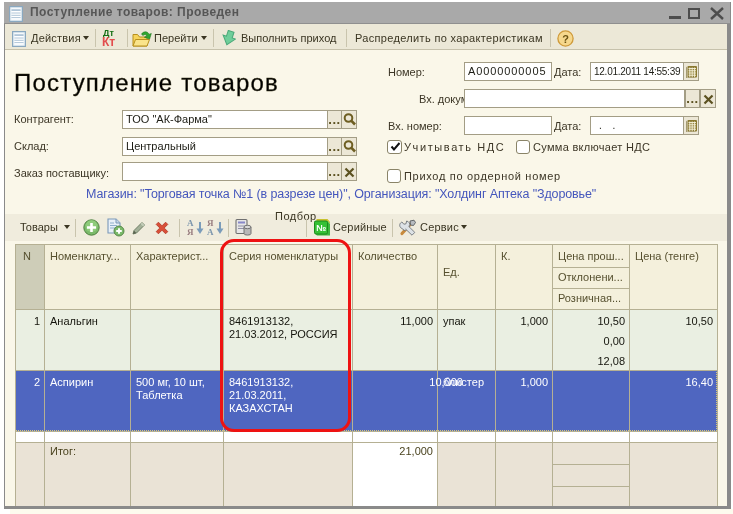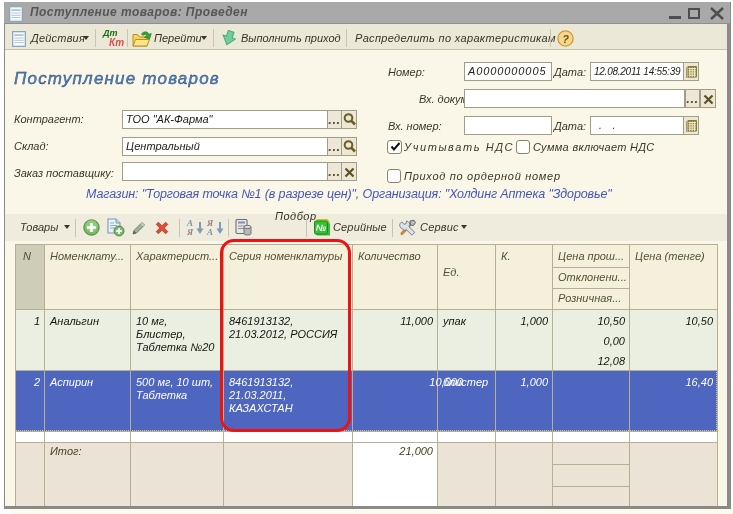--- a/index.html
+++ b/index.html
@@ -1,17 +1,17 @@
 <!DOCTYPE html>
 <html><head>
 <meta charset="utf-8">
 <style>
   * { margin:0; padding:0; box-sizing:border-box; }
   html,body { width:733px; height:514px; background:#ffffff; font-family:"Liberation Sans",sans-serif; overflow:hidden; }
-  #page { position:relative; width:709px; height:514px;font-style:italic; }
+  #page { position:relative; width:709px; height:514px; }
   .abs { position:absolute; }
   .lbl { font-size:11px; color:#3c3626; white-space:nowrap; }
   .inp { position:absolute; background:#ffffff; border:1px solid #a39d85; height:19px; font-size:11px; color:#1c1c14; line-height:17px; padding:0 3px; white-space:nowrap; }
   .btn { position:absolute; background:#ece7d6; border:1px solid #a39d85; height:19px; text-align:center; }
   .vline { position:absolute; width:1px; background:#b5b093; }
   .hline { position:absolute; height:1px; background:#b5b093; }
   .sep { position:absolute; width:1px; height:18px; background:#c9c4ad; }
   .tbtxt { font-size:11px; color:#3a3522; white-space:nowrap; }
   .cell { position:absolute; font-size:11px; color:#15150d; line-height:13px; }
   .hdr { position:absolute; font-size:11px; color:#56502f; white-space:nowrap; }
@@ -44,21 +44,21 @@
   <svg class="abs" style="left:12px; top:31px;" width="14" height="16" viewBox="0 0 14 16">
     <rect x="0.6" y="0.6" width="12.8" height="14.8" fill="#e8f0f6" stroke="#8aa8c0" stroke-width="1.2"></rect>
     <rect x="2.4" y="2.4" width="9.2" height="11.2" fill="#ffffff"></rect>
     <rect x="2.4" y="3.2" width="9.2" height="1.8" fill="#b0c5d8"></rect>
     <path d="M2.4,7 h9.2 M2.4,9.3 h9.2 M2.4,11.6 h9.2" stroke="#b0c5d8" stroke-width="1"></path>
   </svg>
   <div class="abs tbtxt" style="left:31px; top:32px; letter-spacing:0.2px;">Действия</div>
   <div class="abs" style="left:83px; top:36px; width:0; height:0; border-left:3.5px solid transparent; border-right:3.5px solid transparent; border-top:4px solid #3a3522;"></div>
   <div class="sep" style="left:95px; top:29px;"></div>
   <div class="abs" style="left:103px; top:29px; font-size:9px; font-weight:bold; color:#157015; line-height:9px;">Дт</div>
-  <div class="abs" style="left:109px; top:38px; font-size:10px; font-weight:bold; color:#e24d4d; line-height:9px;">Кт</div>
+  <div class="abs" style="left:102px; top:38px; font-size:12px; font-weight:bold; color:#e24d4d; line-height:9px;">Кт</div>
   <div class="sep" style="left:127px; top:29px;"></div>
   <svg class="abs" style="left:132px; top:30px;" width="20" height="18" viewBox="0 0 20 18">
     <path d="M1,4.5 L1,16 L15,16 L15,7 L7.5,7 L5.5,4.5 Z" fill="#f6d45c" stroke="#b8901e" stroke-width="1"></path>
     <path d="M1,16 L3.5,9.5 L17.5,9.5 L15,16 Z" fill="#fae48c" stroke="#b8901e" stroke-width="1"></path>
     <path d="M9.5,4.2 C11.5,0.8 16,1.2 17,4.4 L19.3,3.5 L17.6,9 L12.4,7.2 L14.8,6 C14,4 12,4.2 11.2,5.6 Z" fill="#2fa62f" stroke="#1d741d" stroke-width="0.6"></path>
   </svg>
   <div class="abs tbtxt" style="left:154px; top:32px;">Перейти</div>
   <div class="abs" style="left:201px; top:36px; width:0; height:0; border-left:3.5px solid transparent; border-right:3.5px solid transparent; border-top:4px solid #3a3522;"></div>
   <div class="sep" style="left:213px; top:29px;"></div>
   <svg class="abs" style="left:221px; top:30px;" width="15" height="16" viewBox="0 0 15 16">
@@ -66,21 +66,21 @@
   </svg>
   <div class="abs tbtxt" style="left:241px; top:32px;">Выполнить приход</div>
   <div class="abs sep" style="left:346px; top:29px;"></div>
   <div class="abs tbtxt" style="left:355px; top:32px; letter-spacing:0.33px;">Распределить по характеристикам</div>
   <div class="abs sep" style="left:550px; top:29px;"></div>
   <svg class="abs" style="left:557px; top:30px;" width="17" height="17" viewBox="0 0 17 17">
     <circle cx="8.5" cy="8.5" r="7.6" fill="#f6d88d" stroke="#cf9a39" stroke-width="1.3"></circle>
     <text x="8.5" y="12.5" font-size="11" font-weight="bold" fill="#6a5212" text-anchor="middle" font-family="Liberation Sans,sans-serif">?</text>
   </svg>
 
-  <div class="abs" style="left:14px; top:69px; font-size:17px; letter-spacing:1.2px; color:#3b82f6; -webkit-text-stroke:0.35px #373317;">Поступление товаров</div>
+  <div class="abs" style="left:14px; top:69px; font-size:24px; letter-spacing:1.2px; color:#000000; -webkit-text-stroke:0.35px #373317;">Поступление товаров</div>
 
   <div class="abs lbl" style="left:14px; top:113px;">Контрагент:</div>
   <div class="inp" style="left:122px; top:110px; width:206px;">ТОО "АК-Фарма"</div>
   <div class="btn" style="left:327px; top:110px; width:15px; font-size:13px; font-weight:bold; color:#5c5120; line-height:17px; letter-spacing:0.5px;">...</div>
   <div class="btn" style="left:341px; top:110px; width:16px;"><svg width="13" height="14" viewBox="0 0 13 14" style="margin-top:2px;">
         <circle cx="5.5" cy="5" r="3.8" fill="none" stroke="#6e5e22" stroke-width="2"></circle>
         <path d="M8.2,7.7 L12,11.5" stroke="#6e5e22" stroke-width="2.6"></path>
       </svg></div>
 
   <div class="abs lbl" style="left:14px; top:140px;">Склад:</div>
@@ -94,21 +94,21 @@
   <div class="abs lbl" style="left:14px; top:167px;">Заказ поставщику:</div>
   <div class="inp" style="left:122px; top:162px; width:206px;"></div>
   <div class="btn" style="left:327px; top:162px; width:15px; font-size:13px; font-weight:bold; color:#5c5120; line-height:17px; letter-spacing:0.5px;">...</div>
   <div class="btn" style="left:341px; top:162px; width:16px;"><svg width="11" height="11" viewBox="0 0 11 11" style="margin-top:4px;">
         <path d="M1.5,1.5 L9.5,9.5 M9.5,1.5 L1.5,9.5" stroke="#5c5120" stroke-width="2.2"></path>
       </svg></div>
 
   <div class="abs lbl" style="left:388px; top:66px;">Номер:</div>
   <div class="inp" style="left:464px; top:62px; width:88px; letter-spacing:0.9px;">А0000000005</div>
   <div class="abs lbl" style="left:554px; top:66px;">Дата:</div>
-  <div class="inp" style="left:590px; top:62px; width:94px; padding:0 3px; font-size:10px; letter-spacing:-0.25px;">12.08.2011 14:55:39</div>
+  <div class="inp" style="left:590px; top:62px; width:94px; padding:0 3px; font-size:10px; letter-spacing:-0.25px;">12.01.2011 14:55:39</div>
   <div class="btn" style="left:683px; top:62px; width:16px;"><svg width="13" height="14" viewBox="0 0 13 14" style="margin-top:2px;">
         <rect x="2.5" y="1" width="9.5" height="11.5" fill="#8a7930" rx="1"></rect>
         <path d="M3.5,3.6 h7.5 M3.5,5.8 h7.5 M3.5,8 h7.5 M3.5,10.2 h7.5" stroke="#f6f2da" stroke-width="1"></path>
         <path d="M4.8,2.5 v10 M7.2,2.5 v10 M9.6,2.5 v10" stroke="#f6f2da" stroke-width="0.9"></path>
         <path d="M2.5,1 L1,2.5 L1,13 L9.5,13 L11,12.5 L2,12.5 L2,2" fill="#6a5c20" opacity="0.55"></path>
       </svg></div>
 
   <div class="abs lbl" style="left:388px; top:93px;margin-left:31px;">Вх. документ:</div>
   <div class="inp" style="left:464px; top:89px; width:221px;"></div>
   <div class="btn" style="left:685px; top:89px; width:15px; font-size:13px; font-weight:bold; color:#5c5120; line-height:17px; letter-spacing:0.5px;">...</div>
@@ -243,21 +243,20 @@
   <div class="hdr" style="left:358px; top:250px;">Количество</div>
   <div class="hdr" style="left:443px; top:250px;margin-top:16px;">Ед.</div>
   <div class="hdr" style="left:501px; top:250px;">К.</div>
   <div class="hdr" style="left:558px; top:250px;">Цена прош...</div>
   <div class="hdr" style="left:558px; top:271px;">Отклонени...</div>
   <div class="hdr" style="left:558px; top:292px;">Розничная...</div>
   <div class="hdr" style="left:635px; top:250px;">Цена (тенге)</div>
 
   <div class="cell num" style="left:15px; top:315px; width:25px;">1</div>
   <div class="cell" style="left:50px; top:315px;">Анальгин</div>
-  <div class="cell" style="left:136px; top:315px;">10 мг,<br>Блистер,<br>Таблетка №20</div>
   <div class="cell" style="left:229px; top:315px;">8461913132,<br>21.03.2012, РОССИЯ</div>
   <div class="cell num" style="left:352px; top:315px; width:81px;">11,000</div>
   <div class="cell" style="left:443px; top:315px;">упак</div>
   <div class="cell num" style="left:495px; top:315px; width:53px;">1,000</div>
   <div class="cell num" style="left:552px; top:315px; width:73px;">10,50</div>
   <div class="cell num" style="left:552px; top:335px; width:73px;">0,00</div>
   <div class="cell num" style="left:552px; top:355px; width:73px;">12,08</div>
   <div class="cell num" style="left:629px; top:315px; width:84px;">10,50</div>
 
   <div class="cell num" style="left:15px; top:376px; width:25px; color:#fff;">2</div>

